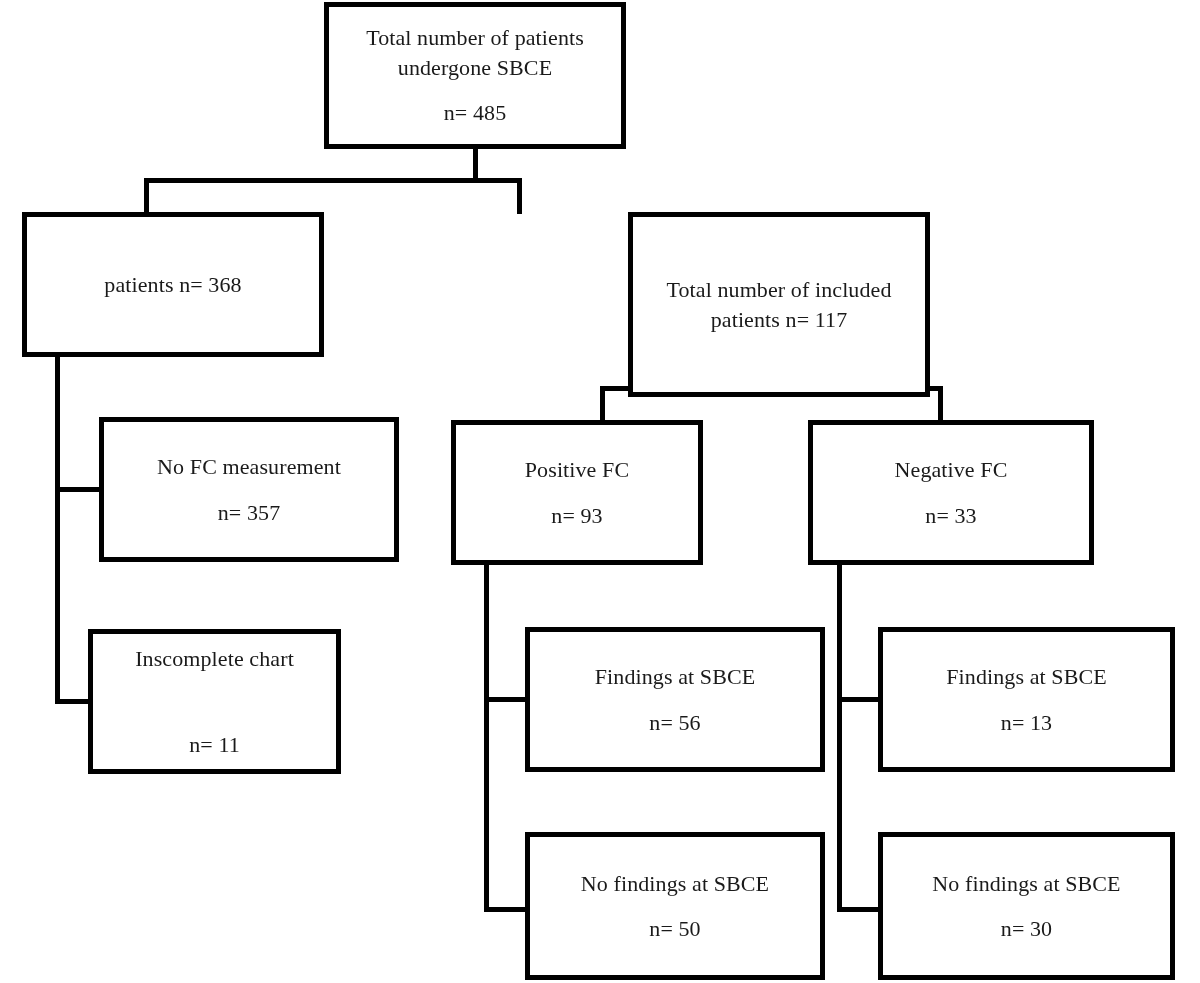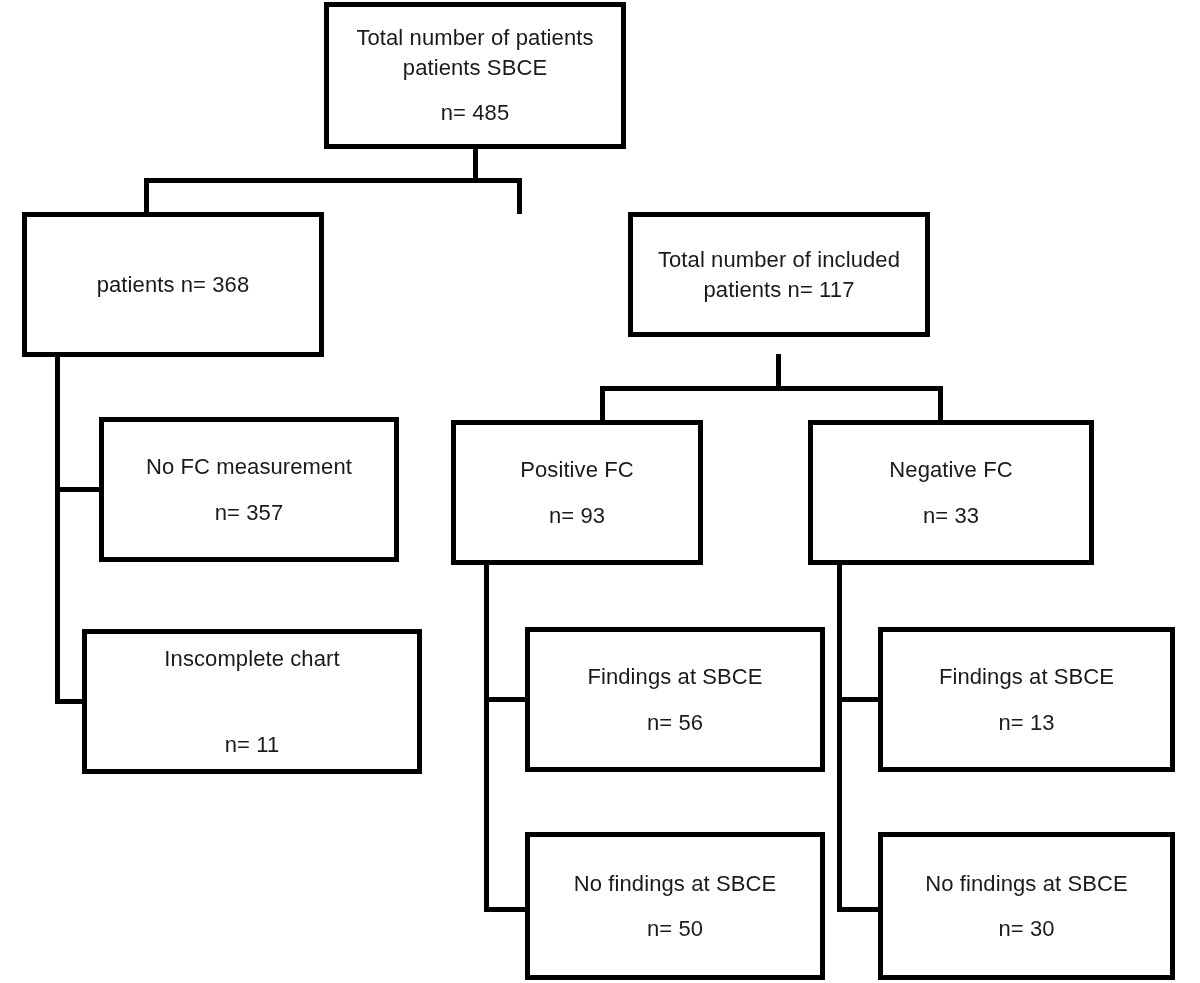--- a/index.html
+++ b/index.html
@@ -6,21 +6,21 @@
   html, body {
     margin: 0;
     padding: 0;
     background: #ffffff;
   }
   #flow-root {
     position: relative;
     width: 1200px;
     height: 983px;
     background: #ffffff;
-    font-family: Liberation Sans, sans-serif;
+    font-family: Liberation Serif, serif;
     overflow: hidden;
   }
   .node {
     position: absolute;
     box-sizing: border-box;
     background: #ffffff;
     border: 5px solid #000000;
     display: flex;
     flex-direction: column;
     align-items: center;
@@ -70,39 +70,39 @@
   <div class="conn vline" style="left:484px; top:565px; height:347px;"></div>
   <div class="conn hline" style="left:484px; top:697px; width:45px;"></div>
   <div class="conn hline" style="left:484px; top:907px; width:45px;"></div>
 
   <div class="conn vline" style="left:837px; top:565px; height:347px;"></div>
   <div class="conn hline" style="left:837px; top:697px; width:45px;"></div>
   <div class="conn hline" style="left:837px; top:907px; width:45px;"></div>
 
   <div class="node" style="left:324px; top:2px; width:302px; height:147px;">
     <span class="line">Total number of patients</span>
-    <span class="line">patients SBCE</span>
+    <span class="line">undergone SBCE</span>
     <span class="line count">n= 485</span>
   </div>
 
   <div class="node tight" style="left:22px; top:212px; width:302px; height:145px;">
     <span class="line">patients n= 368</span>
   </div>
 
-  <div class="node tight" style="left:628px; top:212px; width:302px; height:125px;">
+  <div class="node tight" style="left:628px; top:212px; width:302px; height:185px;">
     <span class="line">Total number of included</span>
     <span class="line">patients n= 117</span>
   </div>
 
   <div class="node" style="left:99px; top:417px; width:300px; height:145px;text-align:center;">
     <span class="line">No FC measurement</span>
     <span class="line count">n= 357</span>
   </div>
 
-  <div class="node" style="left:82px; top:629px; width:340px; height:145px;gap:40px;">
+  <div class="node" style="left:88px; top:629px; width:253px; height:145px;gap:40px;">
     <span class="line">Inscomplete chart</span>
     <span class="line count">n= 11</span>
   </div>
 
   <div class="node" style="left:451px; top:420px; width:252px; height:145px;">
     <span class="line">Positive FC</span>
     <span class="line count">n= 93</span>
   </div>
 
   <div class="node" style="left:808px; top:420px; width:286px; height:145px;">

